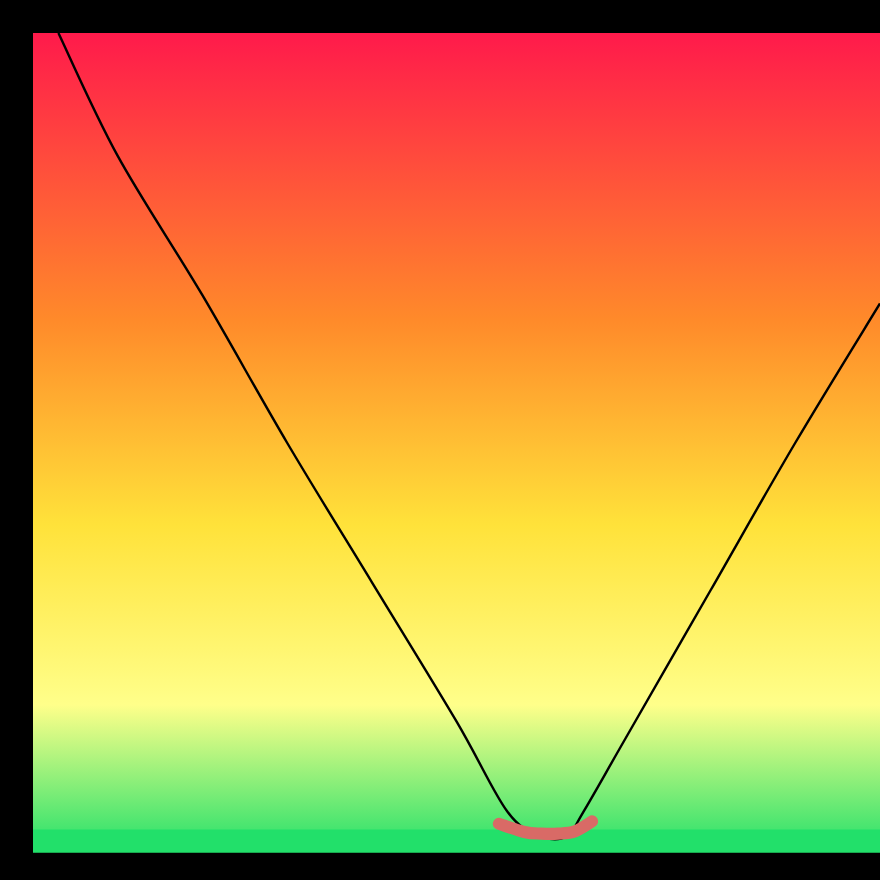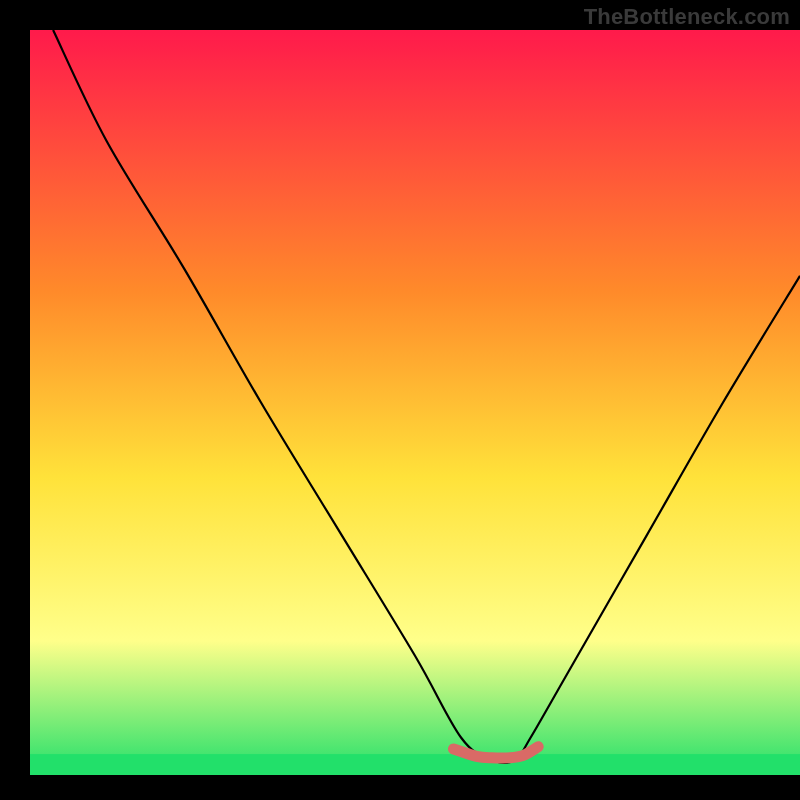--- a/index.html
+++ b/index.html
@@ -27,21 +27,20 @@
     z-index: 5;
   }
   svg {
     display: block;
   }
 </style>
 </head>
 <body>
 
 <div class="wrap">
-  <div class="watermark">TheBottleneck.com</div>
   <svg id="chart" width="800" height="800" viewBox="0 0 800 800">
       <defs>
         <linearGradient id="bg" x1="0" y1="0" x2="0" y2="1">
           <stop offset="0%" stop-color="#FF1A4B"></stop>
           <stop offset="35%" stop-color="#FF8A2A"></stop>
           <stop offset="60%" stop-color="#FFE23A"></stop>
           <stop offset="82%" stop-color="#FFFF8A"></stop>
           <stop offset="100%" stop-color="#22E06A"></stop>
         </linearGradient>
       </defs>

